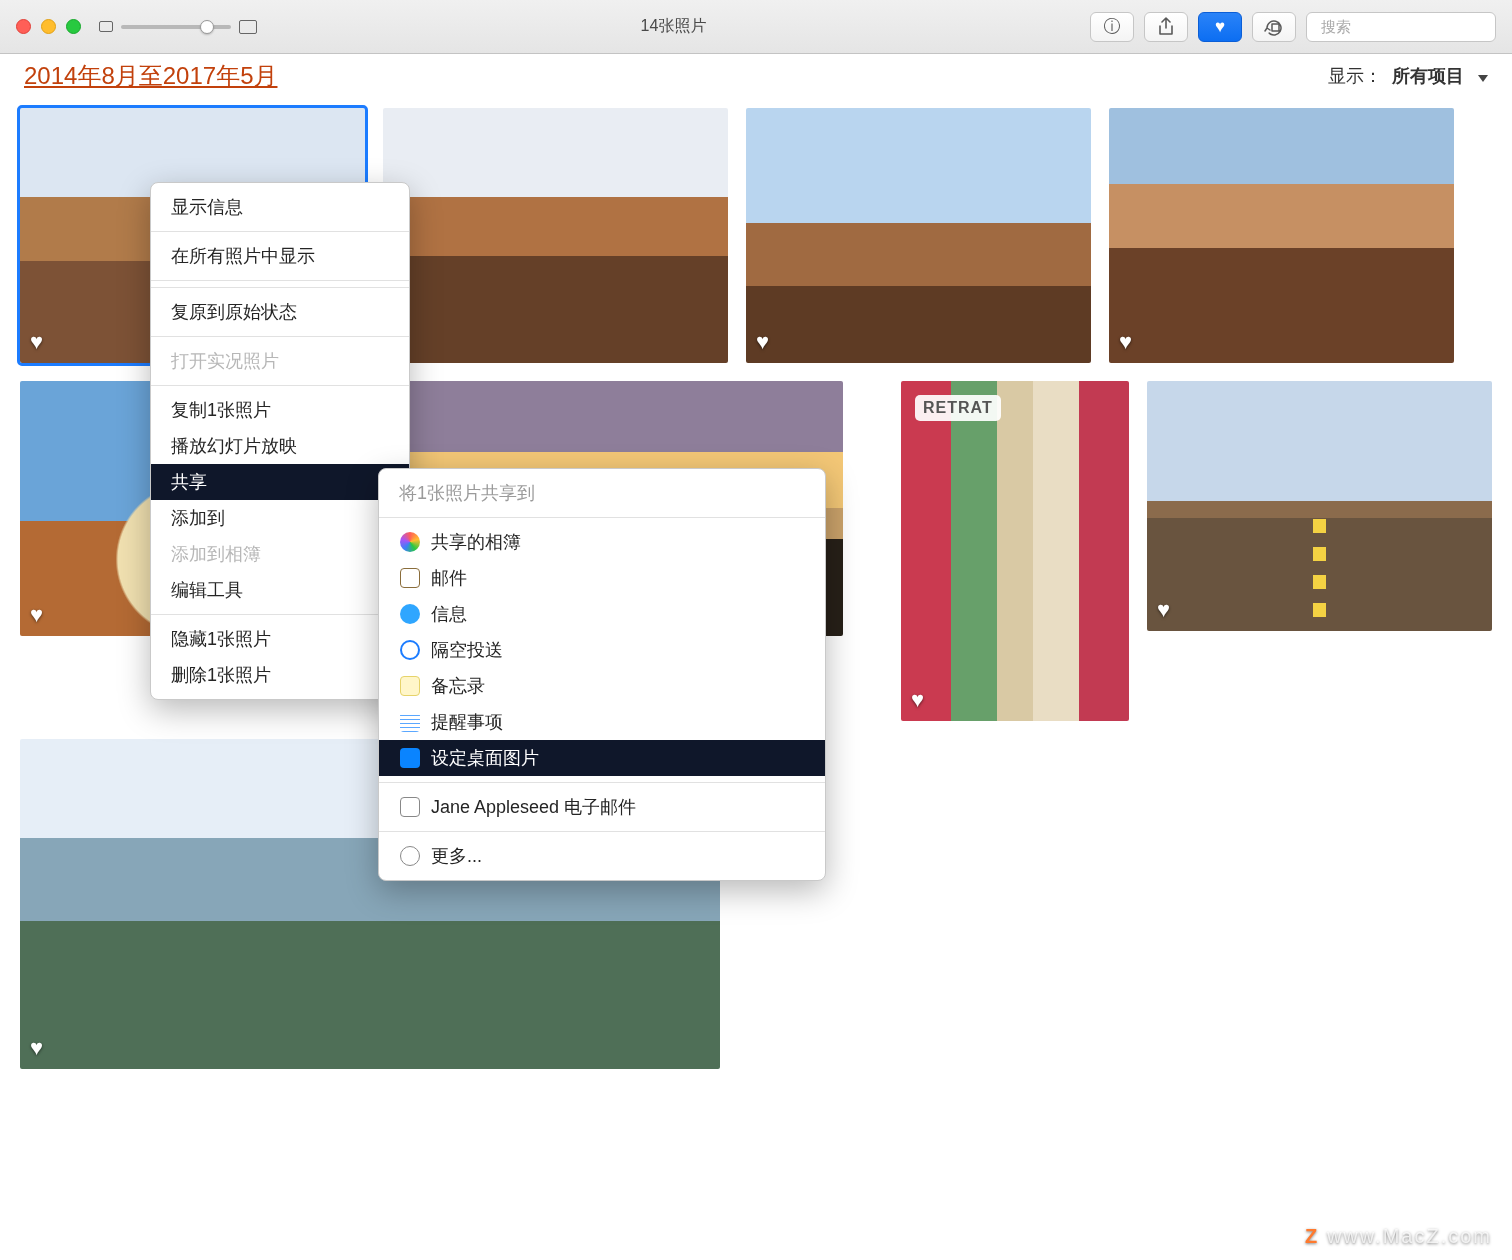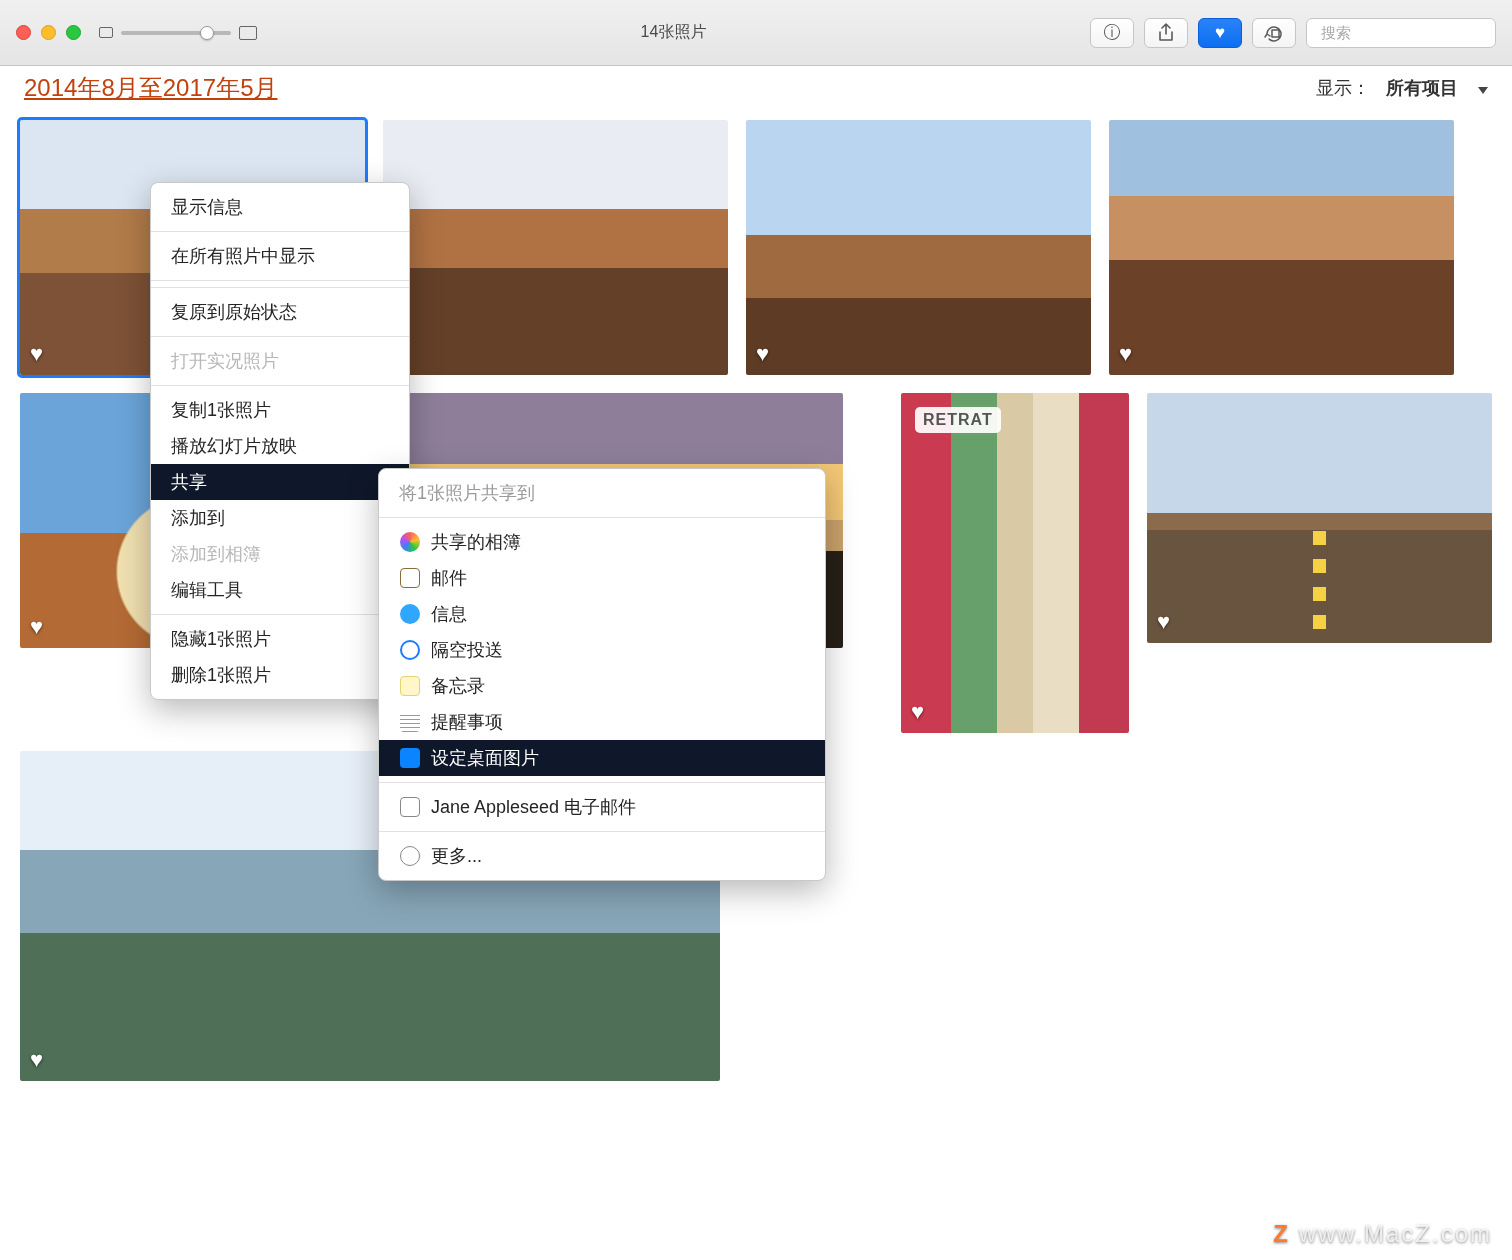--- a/index.html
+++ b/index.html
@@ -7,21 +7,21 @@
   font-family: -apple-system, "Helvetica Neue", "PingFang SC", "Hiragino Sans GB", sans-serif;
   background: #f5f5f5;
   width: 1512px;
   height: 1260px;
   overflow: hidden;
 }
 .window { display: flex; flex-direction: column; width: 100%; height: 100%; background: #fff; }
 
 
 .titlebar {
-  height: 66px;
+  height: 54px;
   background: linear-gradient(#f0f0f0,#e5e5e5);
   border-bottom: 1px solid #c3c3c3;
   display: flex; align-items: center;
   padding: 0 16px;
 }
 .traffic { display: flex; gap: 10px; }
 .traffic span { width: 15px; height: 15px; border-radius: 50%; display: block; }
 .tl-close { background:#ff5f57; border:1px solid #e14038; }
 .tl-min { background:#ffbd2e; border:1px solid #e1a116; }
 .tl-max { background:#28c940; border:1px solid #17a82b; }
@@ -46,21 +46,21 @@
   display:flex; align-items:center; padding:0 8px; gap:6px; color:#999;
 }
 .searchbox input { border:0; outline:0; font-size:15px; flex:1; background:transparent; color:#333;}
 .searchbox input::placeholder{color:#aaa;}
 
 
 .header { padding: 22px 24px 4px; }
 .header h1 { font-size:40px; font-weight:700; color:#222; }
 .subhead { display:flex; justify-content:space-between; align-items:center; padding:6px 24px 10px; }
 .subhead .range { font-size:24px; color:#c2410c;text-decoration:underline; }
-.display-picker { font-size:18px; color:#333; display:flex; align-items:center; gap:16px;}
+.display-picker { font-size:18px; color:#333; display:flex; align-items:center; gap:10px;}
 .display-picker b { font-weight:600; }
 .chev::after{content:""; display:inline-block; width:0;height:0;border-left:5px solid transparent;border-right:5px solid transparent;border-top:7px solid #444; margin-left:4px;}
 
 
 .grid { padding: 6px 20px; display:flex; flex-wrap:wrap; gap:18px 18px; align-content:flex-start; }
 .photo {
   background:#8aa0b8; border-radius:2px; position:relative; overflow:hidden;
 }
 .photo.sel { outline:3px solid #1c7cff; outline-offset:0; }
 .photo .fav-heart {
@@ -116,21 +116,21 @@
 .ic-albums{background:conic-gradient(#ff5f57,#ffbd2e,#28c940,#3b82f6,#a855f7,#ff5f57);border-radius:50%;}
 .ic-mail{background:#fff;border:1.5px solid #8a6d3b;}
 .ic-msg{background:#2fa6ff;border-radius:50%;}
 .ic-airdrop{background:#fff;border:2px solid #1c7cff;border-radius:50%;}
 .ic-notes{background:#fff6c9;border:1px solid #e6d36a;}
 .ic-rem{background:repeating-linear-gradient(#fff 0 3px,#5aa7ff 3px 4px);}
 .ic-desk{background:#0a84ff;}
 .ic-env{background:#fff;border:1.5px solid #888;}
 .ic-more{background:#fff;border:1.5px solid #888;border-radius:50%;}
 
-.watermark{position:absolute;right:20px;bottom:12px;color:rgba(255,255,255,.75);font-size:24px;letter-spacing:2px;text-shadow:0 1px 3px rgba(0,0,0,.5);}
+.watermark{position:absolute;right:20px;bottom:12px;color:rgba(255,255,255,.75);font-size:20px;letter-spacing:2px;text-shadow:0 1px 3px rgba(0,0,0,.5);}
 .watermark .z{color:#ff7a2e;font-weight:800;}
 </style>
 </head>
 <body>
 
 <div class="window">
 
   <div class="titlebar">
     <div class="traffic">
       <span class="tl-close"></span>

